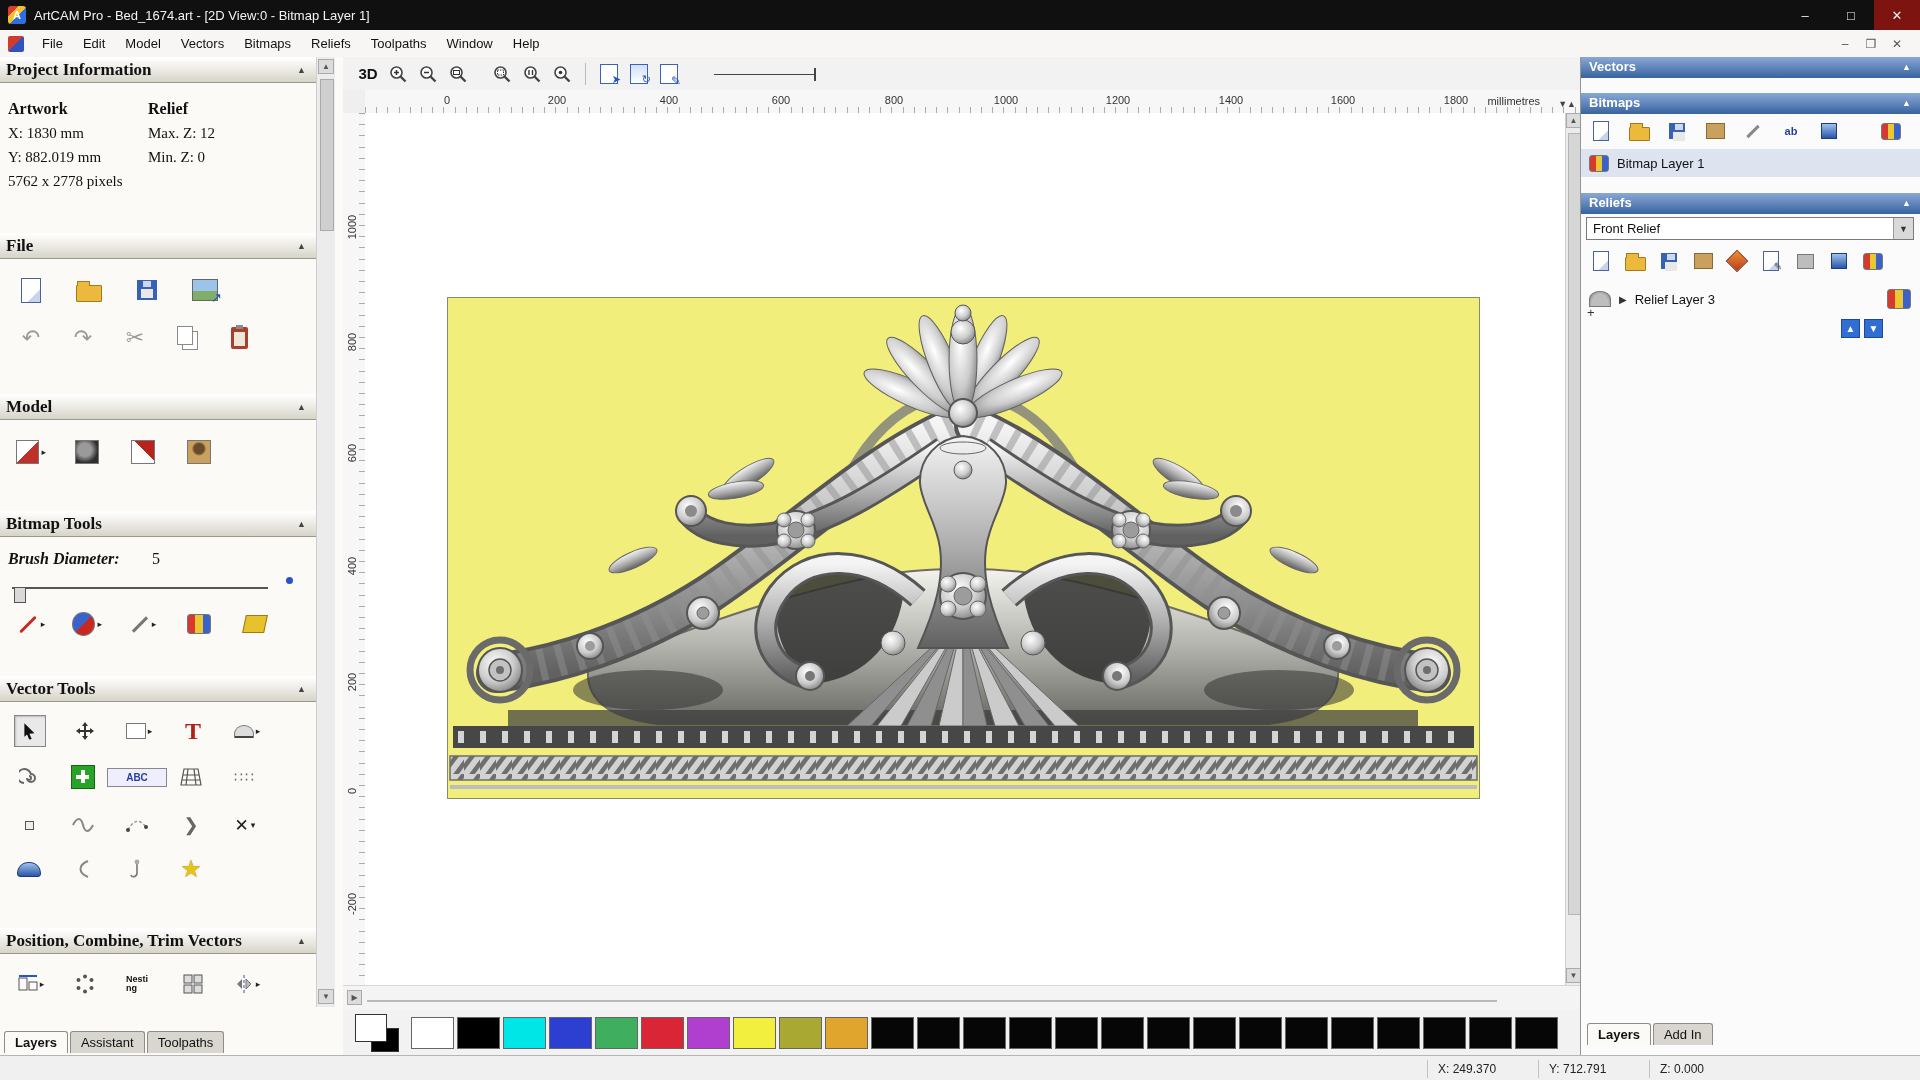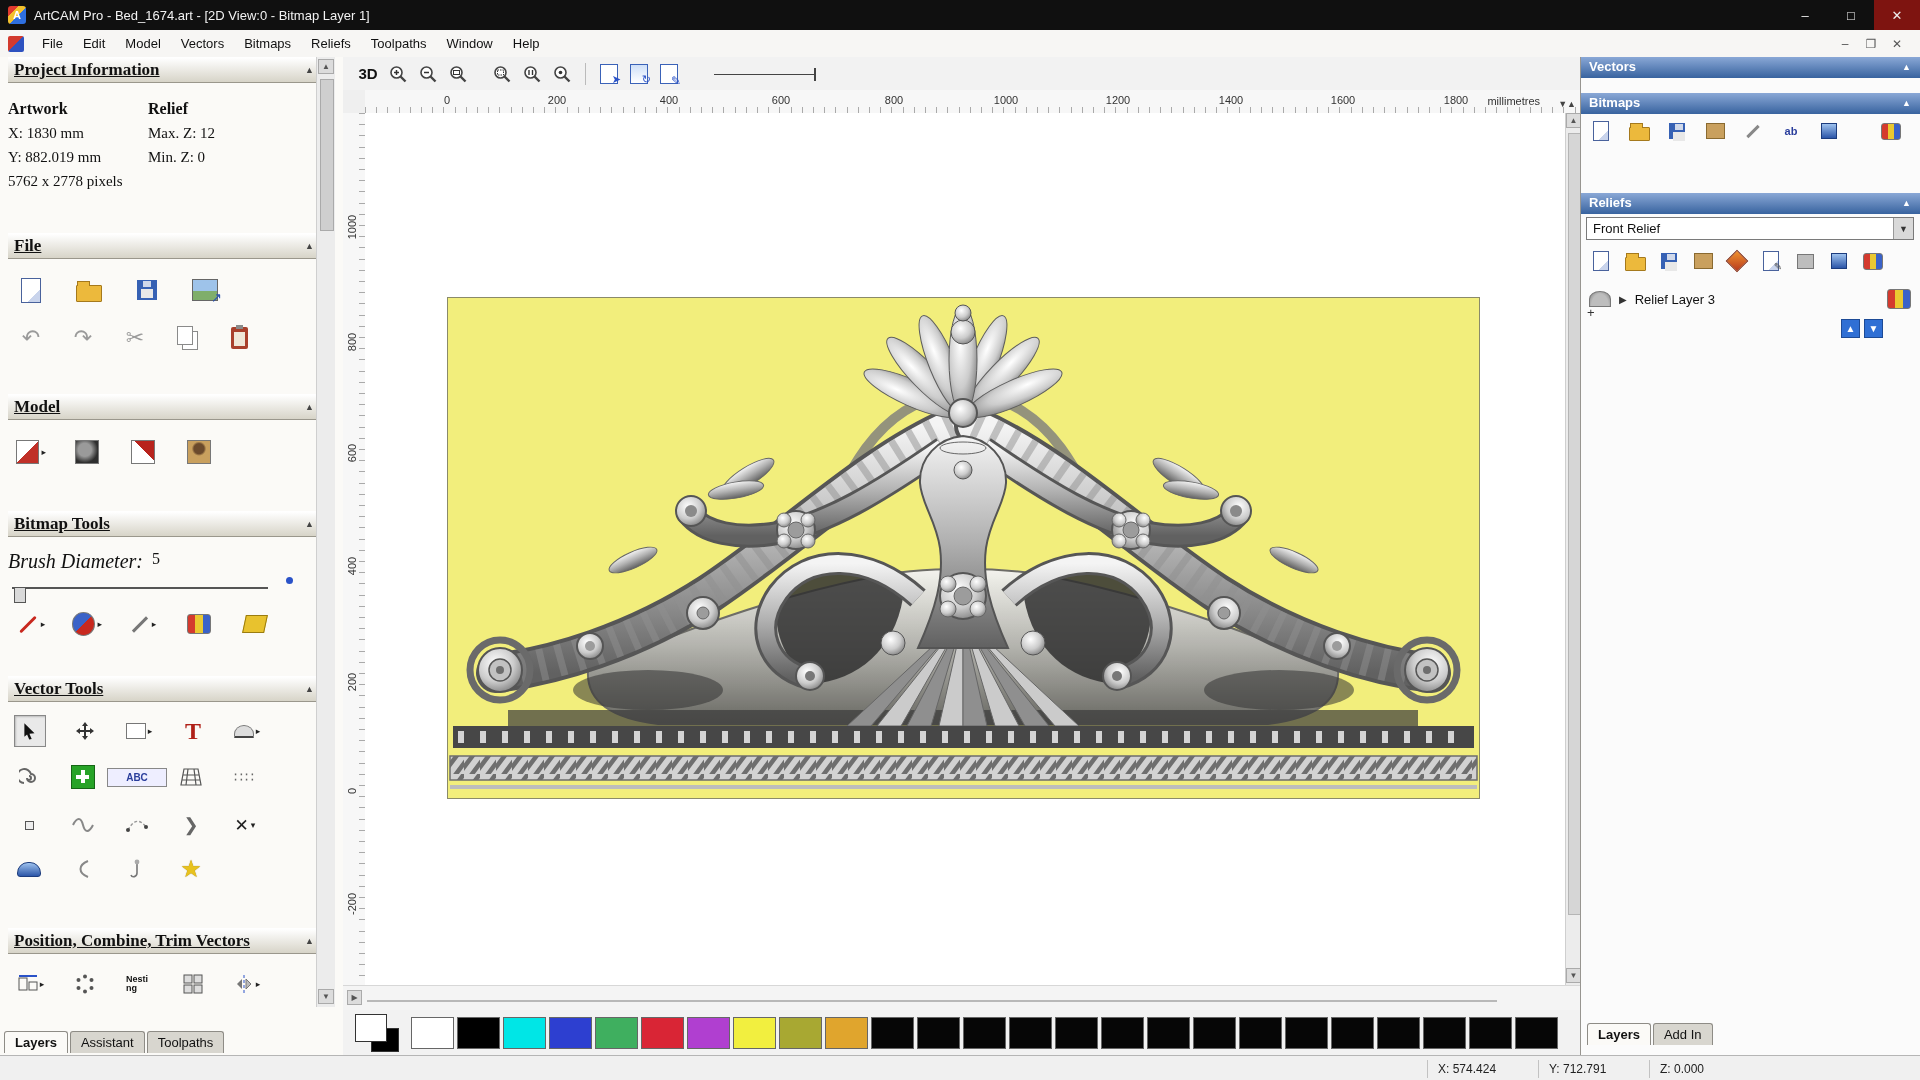--- a/index.html
+++ b/index.html
@@ -18,23 +18,23 @@
   #win-controls .close{background:#7e1410;}
   
   #menubar{left:0;top:30px;width:1920px;height:27px;background:#f7f6f4;border-bottom:1px solid #d3d1cc;
       display:flex;align-items:center;font-size:13px;}
   #menubar .mlogo{width:16px;height:16px;margin:0 8px;background:linear-gradient(135deg,#d23a2e 0 50%,#2e52c0 50% 100%);border-radius:2px;}
   #menubar .mitem{padding:4px 10px;}
   #mdi-controls{margin-left:auto;display:flex;margin-right:10px;color:#555;}
   #mdi-controls span{width:26px;text-align:center;font-size:12px;}
   
   #left-panel{left:0;top:57px;width:343px;height:998px;background:#fbfaf7;border-right:1px solid #979590;}
-  .sec-header{position:absolute;left:8px;width:316px;height:26px;box-sizing:border-box;
+  .sec-header{position:absolute;left:0;width:316px;height:26px;box-sizing:border-box;
       background:linear-gradient(#ffffff,#d7d4c8);border-top:1px solid #fff;border-bottom:1px solid #9a978c;
-      font-family:"Liberation Serif",serif;font-weight:bold;font-size:17px;padding:2px 6px;text-decoration:underline;}
+      font-family:"Liberation Serif",serif;font-weight:bold;font-size:17px;padding:2px 6px;}
   .sec-arrow{position:absolute;right:10px;top:7px;font-size:9px;color:#444;}
   .serif{font-family:"Liberation Serif",serif;}
   .info-line{position:absolute;font-family:"Liberation Serif",serif;font-size:15px;}
   .icon-row{position:absolute;display:flex;align-items:center;gap:22px;left:16px;}
   .ic{width:30px;height:30px;display:flex;align-items:center;justify-content:center;position:relative;}
   .glyph{font-size:22px;line-height:1;}
   .dd{font-size:9px;color:#222;margin-left:2px;}
   
   .page-ic{width:18px;height:23px;background:#fff;border:1px solid #49629c;
       background-image:linear-gradient(135deg,#fff 70%,#c9d4ec 70%);}
@@ -205,21 +205,21 @@
       </span>
     <span class="ic">
       <span class="sq" style="background:radial-gradient(circle at 50% 35%,#6b4a2c 0 28%,#c9a05e 40% 100%);"></span>
       </span>
   </div>
 
   <div class="sec-header" style="top:454px;">
     <span>Bitmap Tools</span>
     <span class="sec-arrow">▲</span>
   </div>
-  <div class="info-line" style="left:8px;top:493px;font-style:italic;font-weight:normal;font-size:20px;text-align:right;">Brush Diameter:</div>
+  <div class="info-line" style="left:8px;top:493px;font-style:italic;font-weight:bold;font-size:16px;text-align:right;">Brush Diameter:</div>
   <div class="info-line" style="left:152px;top:493px;font-size:16px;">5</div>
   <div>
     <div class="slider-track" style="left:12px;top:530px;width:256px;"></div>
     <div class="slider-handle abs" style="left:14px;top:530px;"></div>
     <div class="abs" style="left:286px;top:520px;width:7px;height:7px;border-radius:50%;background:#2a52c8;"></div>
   </div>
   <div class="icon-row" style="top:552px;gap:26px;">
     <span class="ic">
       <span style="width:22px;height:3px;background:#c8281e;transform:rotate(-45deg);border-radius:2px;"></span>
         <span class="dd">▸</span>
@@ -635,20 +635,24 @@
     <span class="rp-ic">
         <span style="font-size:11px;font-weight:bold;color:#2a3e9c;">ab</span>
       </span>
     <span class="rp-ic">
         <span style="width:14px;height:14px;background:linear-gradient(#9ec2ee,#2c56a8);border:1px solid #1c3c7e;"></span>
       </span>
     <span class="rp-ic" style="margin-left:24px;">
         <span class="palette-ic" style="width:18px;height:15px;"></span>
       </span>
   </div>
+  <div class="layer-row selected-row" style="top:92px;">
+    <span class="palette-ic" style="width:18px;height:15px;"></span>
+    <span>Bitmap Layer 1</span>
+  </div>
 
   <div class="blue-header" style="top:136px;">
     <span>Reliefs</span>
     <span class="sec-arrow">▲</span>
   </div>
   <div class="combo" style="top:160px;">
     <span>Front Relief</span>
     <span class="cbtn">▼</span>
   </div>
   <div class="rp-icon-row" style="top:192px;gap:10px;">
@@ -727,21 +731,21 @@
   <span class="swatch" style="background-color: rgb(6, 6, 6);"></span>
   <span class="swatch" style="background-color: rgb(6, 6, 6);"></span>
   <span class="swatch" style="background-color: rgb(6, 6, 6);"></span>
   <span class="swatch" style="background-color: rgb(6, 6, 6);"></span>
   <span class="swatch" style="background-color: rgb(6, 6, 6);"></span>
 </div>
 
 <div class="abs" id="statusbar">
   <div class="spacer"></div>
   <div class="status-cell">
-      <span>X: 574.424</span>
+      <span>X: 249.370</span>
     </div>
   <div class="status-cell">
       <span>Y: 712.791</span>
     </div>
   <div class="status-cell">
       <span>Z: 0.000</span>
     </div>
   <div style="width:160px;"></div>
 </div>
 

